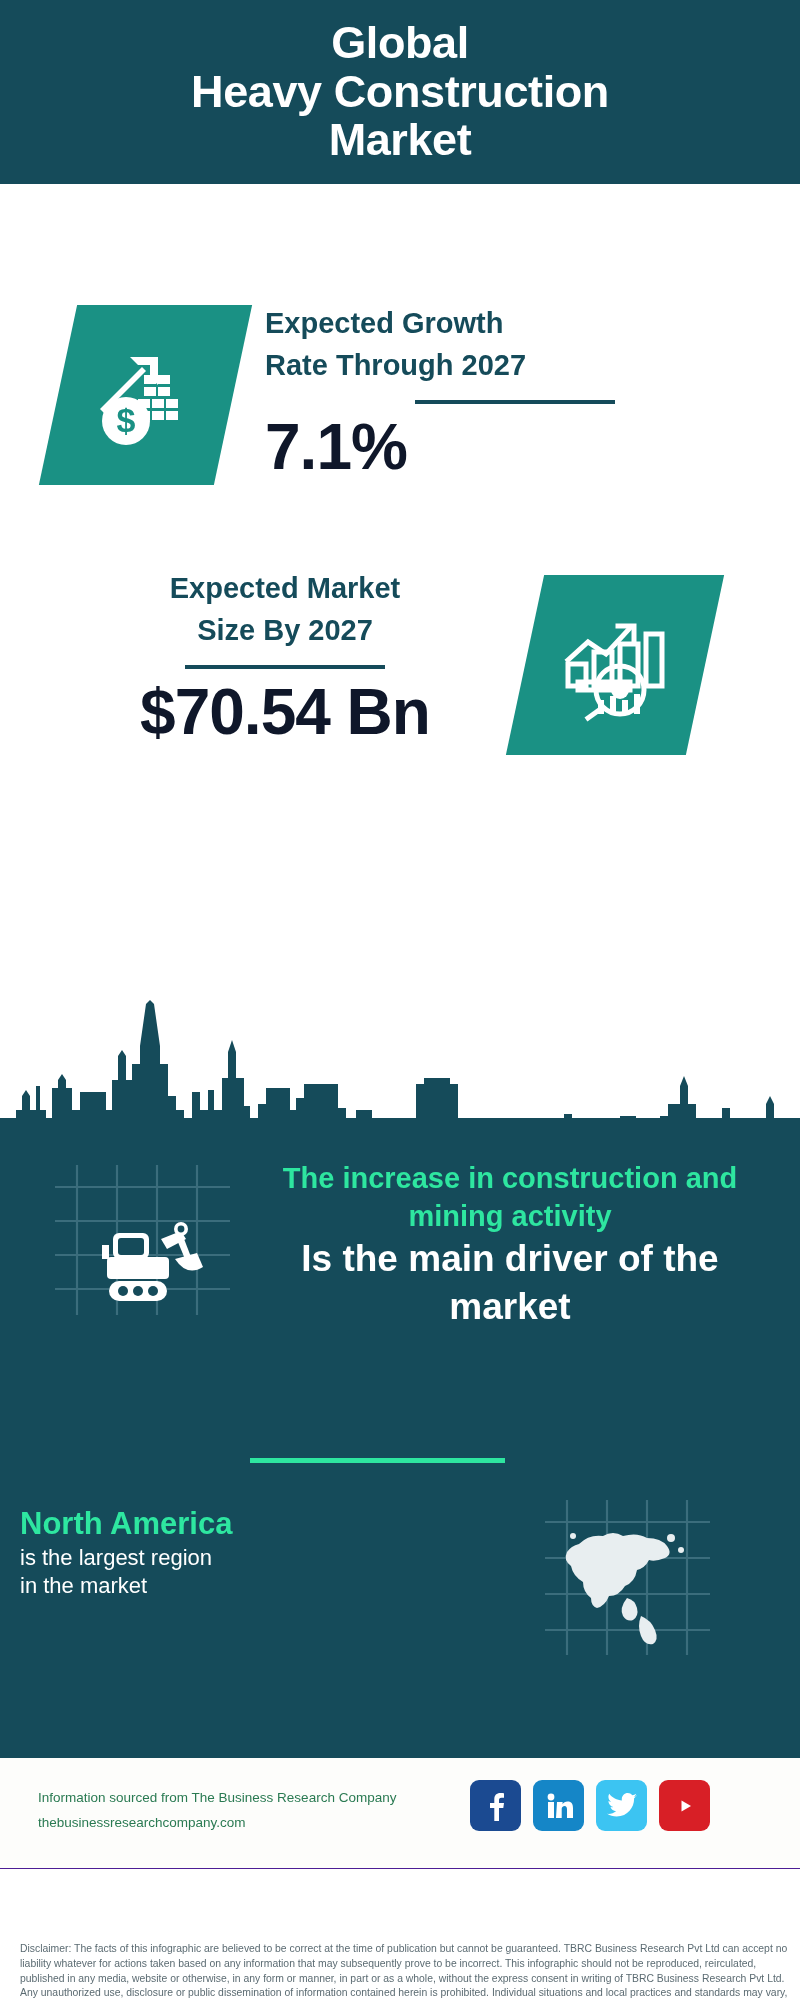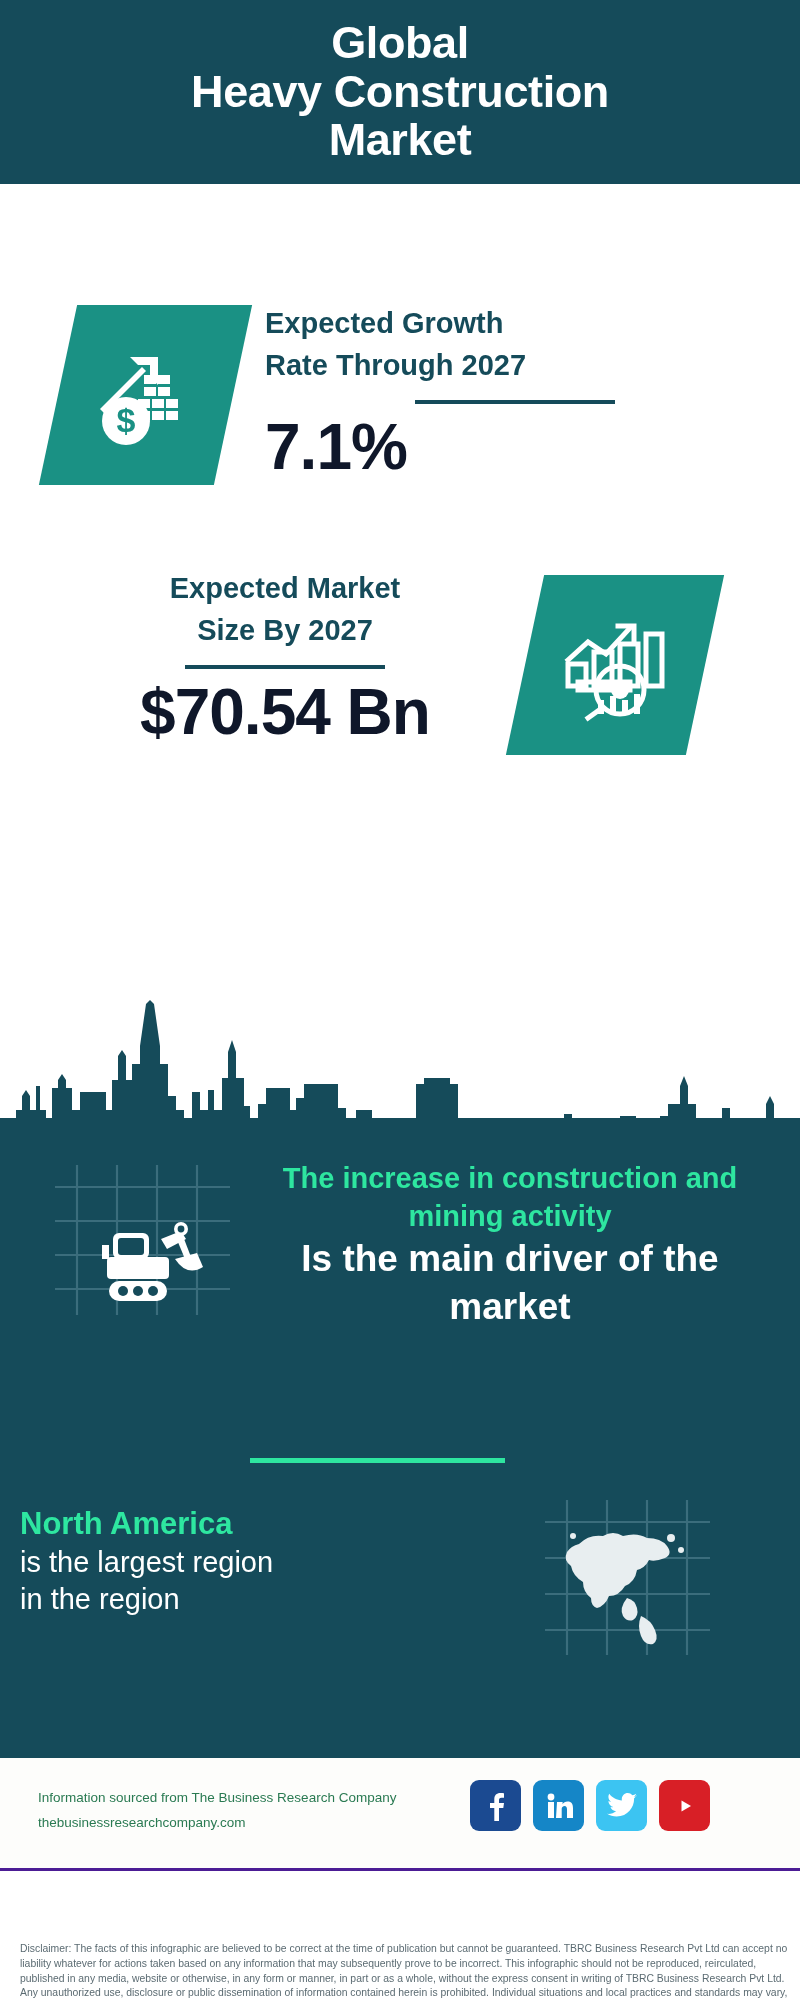--- a/index.html
+++ b/index.html
@@ -78,27 +78,27 @@
   .mint{color:#2ee6a0;font-size:29px;font-weight:bold;line-height:1.3;}
   .white-txt{color:#ffffff;font-size:37px;font-weight:bold;line-height:1.3;}
   .rule-mint{
     position:absolute;left:250px;top:1458px;width:255px;height:5px;background:#2ee6a0;z-index:3;
   }
 
   
   .sec-region{position:absolute;left:0;top:1490px;width:800px;height:200px;z-index:3;}
   .region-text{position:absolute;left:20px;top:14px;width:490px;text-align:left;}
   .region-mint{color:#2ee6a0;font-size:31px;font-weight:bold;line-height:1.28;}
-  .region-white{color:#ffffff;font-size:29px;font-weight:normal;line-height:1.3;}
+  .region-white{color:#ffffff;font-size:22px;font-weight:normal;line-height:1.3;}
   .region-icon{left:545px;top:10px;width:165px;height:155px;}
 
   
   .footer{
     position:absolute;left:0;top:1758px;width:800px;height:110px;background:#fdfdfb;z-index:4;
-    border-bottom:3px solid #4c1d95;
+    border-bottom:1px solid #4c1d95;
   }
   .footer-src{
     position:absolute;left:38px;top:28px;width:430px;
     color:#2a7a52;font-size:13.5px;line-height:1.85;
   }
   .socials{
     position:absolute;left:470px;top:22px;display:flex;gap:12px;align-items:center;
   }
   .social{
     width:51px;height:51px;border-radius:9px;
@@ -241,21 +241,21 @@
       <div class="white-txt">Is the main driver of the</div>
       <div class="white-txt">market</div>
     </div>
   </div>
   <div class="rule-mint"></div>
 
   <div class="sec-region">
     <div class="region-text">
       <div class="region-mint">North America</div>
       <div class="region-white">is the largest region</div>
-      <div class="region-white">in the region</div>
+      <div class="region-white">in the market</div>
     </div>
     <div class="grid-box region-icon">
       <svg width="165" height="155" viewBox="0 0 165 155">
         <g stroke="#3b6d7c" stroke-width="2.2">
           <line x1="22" y1="0" x2="22" y2="155"></line>
           <line x1="62" y1="0" x2="62" y2="155"></line>
           <line x1="102" y1="0" x2="102" y2="155"></line>
           <line x1="142" y1="0" x2="142" y2="155"></line>
           <line x1="0" y1="22" x2="165" y2="22"></line>
           <line x1="0" y1="58" x2="165" y2="58"></line>

